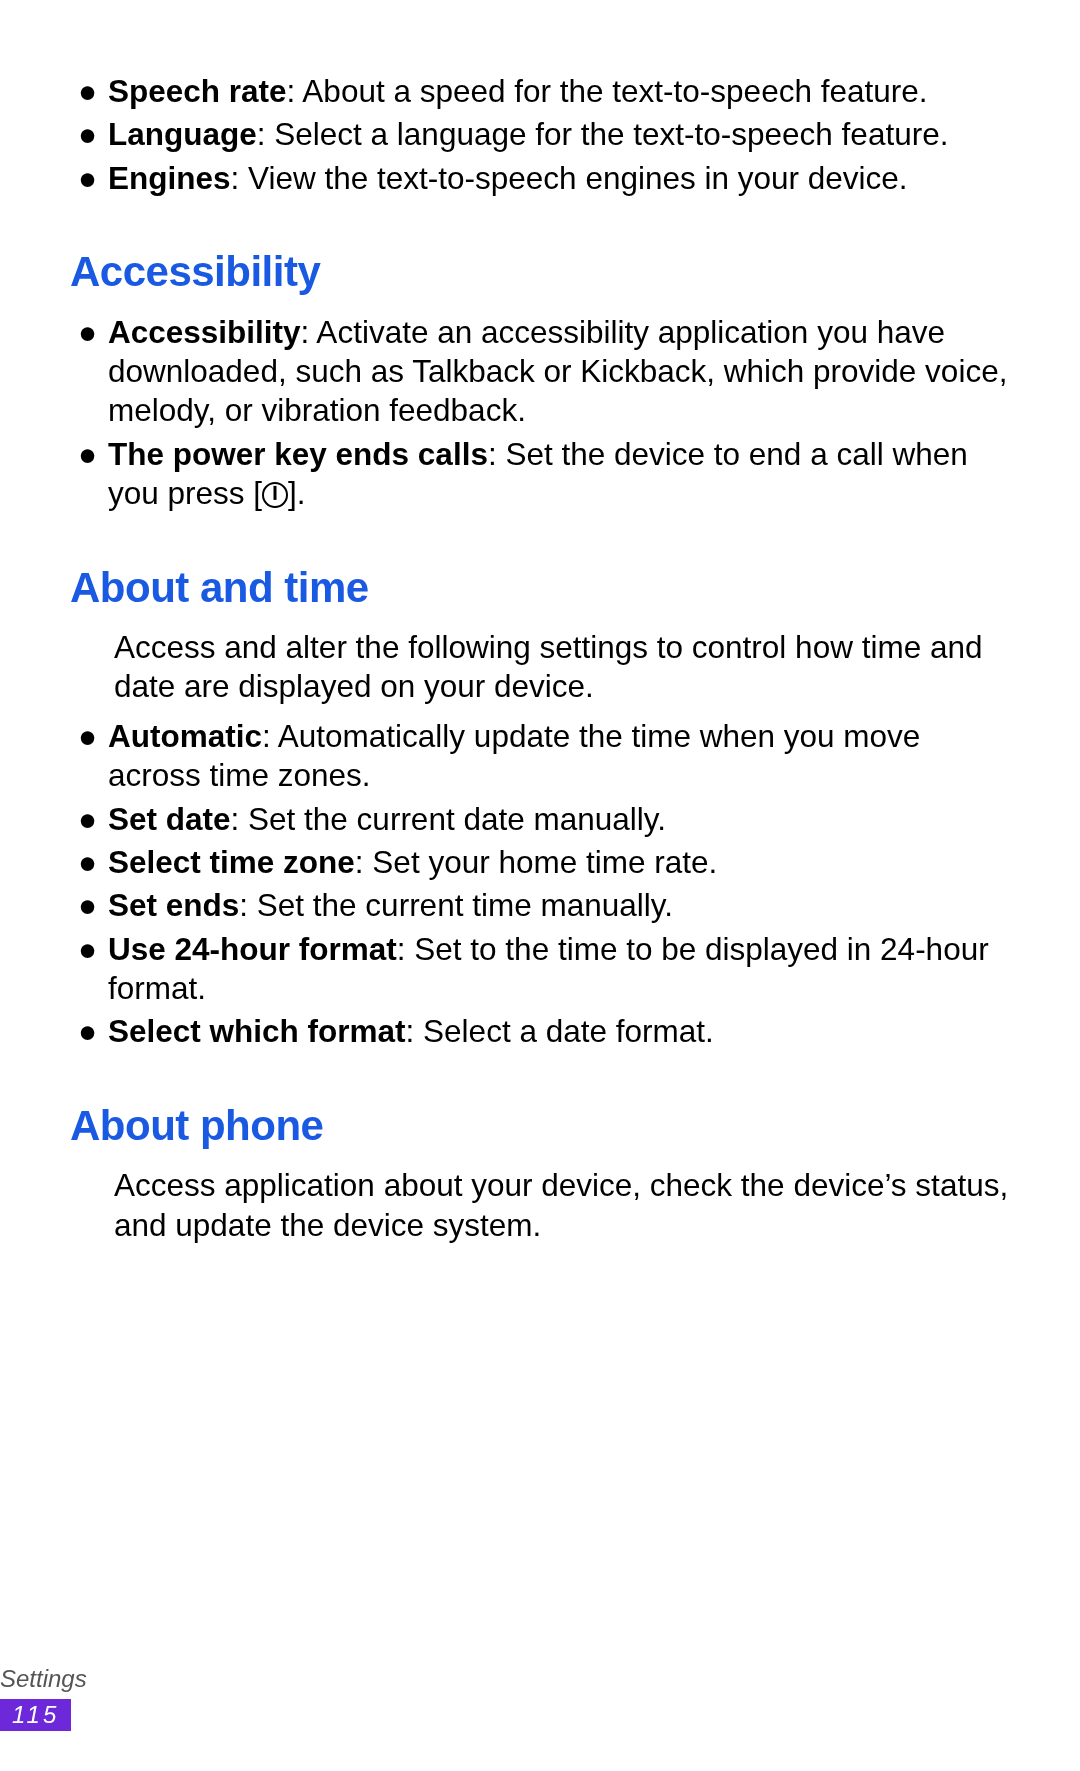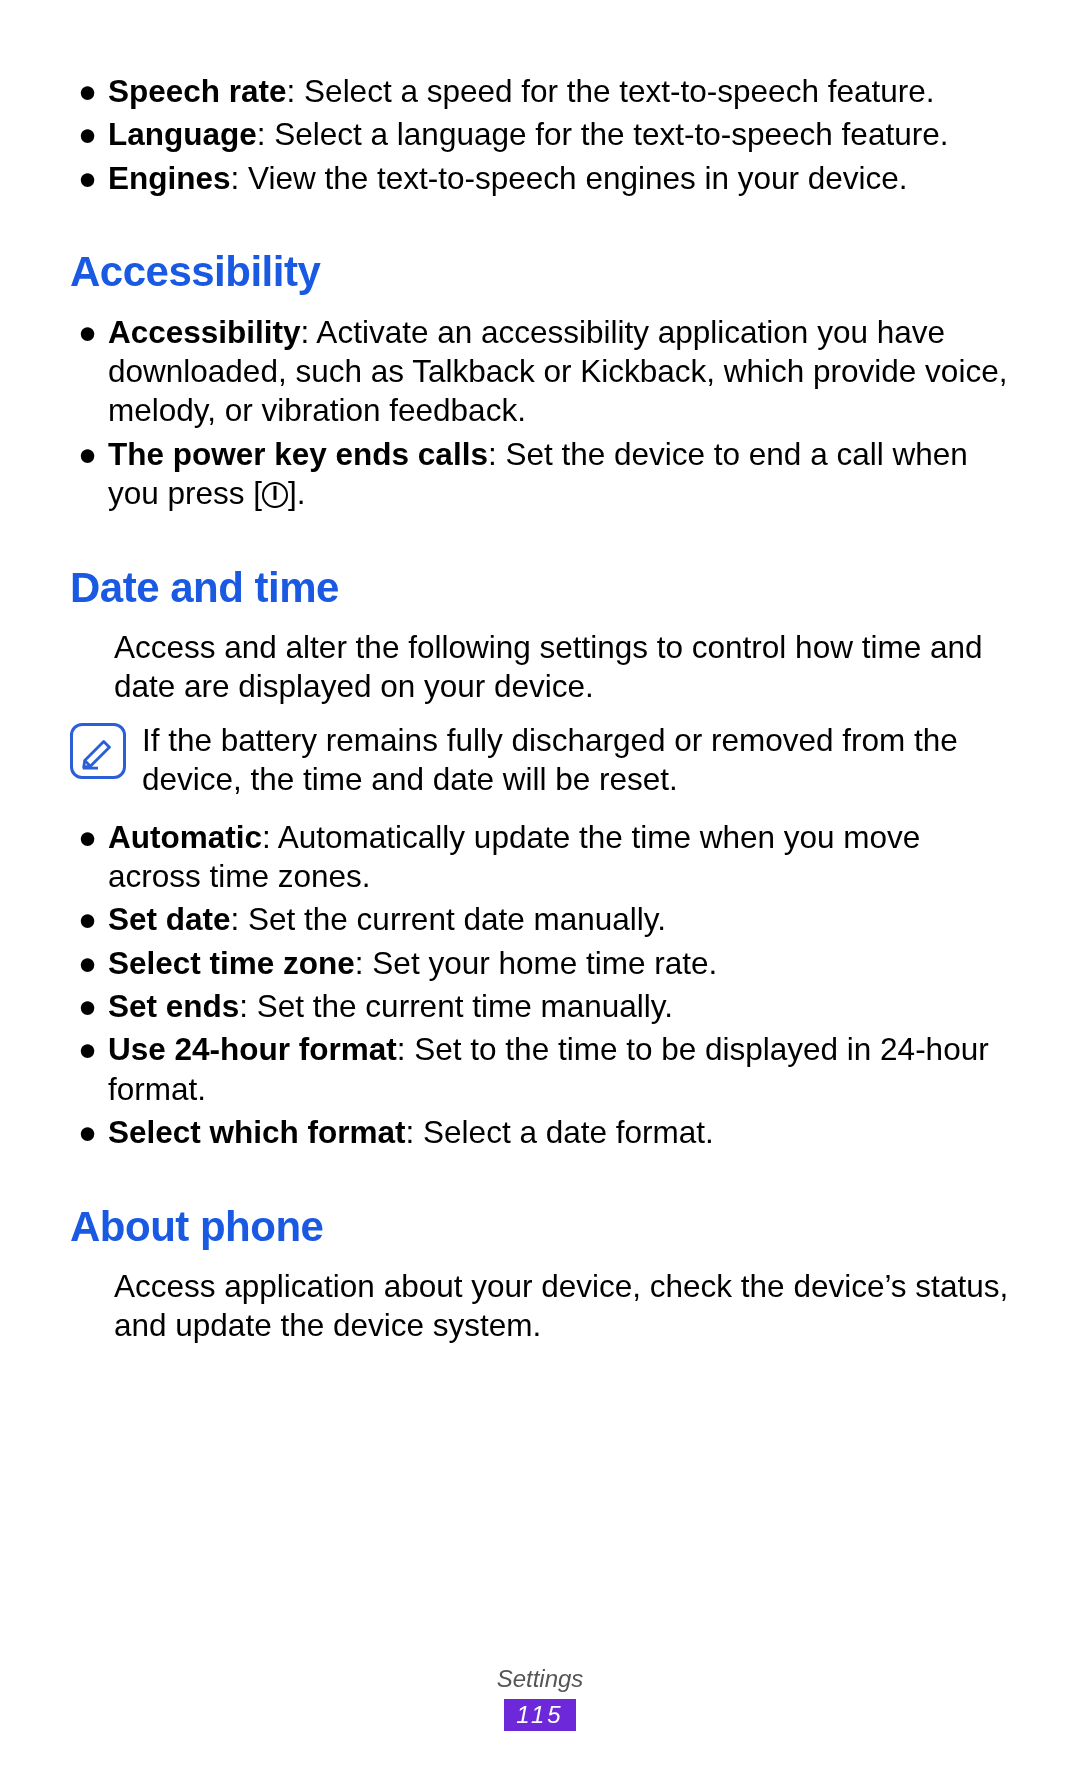--- a/index.html
+++ b/index.html
@@ -91,21 +91,20 @@
     width: 3px;
     height: 14px;
     background: #000;
     transform: translate(-50%, -65%);
   }
   .footer {
     position: absolute;
     bottom: 40px;
     left: 0;
     width: 1080px;
-    text-align: center;
   }
   .footer-label {
     font-style: italic;
     font-size: 24px;
     color: #555;
     margin-bottom: 6px;
   }
   .page-badge {
     display: inline-block;
     background: #6d28d9;
@@ -117,54 +116,44 @@
     font-weight: 500;
   }
 </style>
 </head>
 <body>
 
 <div class="content">
 
   <div class="bullet-line">
     <span class="dot">●</span>
-    <span class="txt"><span class="bold">Speech rate</span><span>: Select a speed for the text-to-speech feature.</span></span>
+    <span class="txt"><span class="bold">Speech rate</span><span>: About a speed for the text-to-speech feature.</span></span>
   </div>
   <div class="bullet-line">
     <span class="dot">●</span>
     <span class="txt"><span class="bold">Language</span><span>: Select a language for the text-to-speech feature.</span></span>
   </div>
   <div class="bullet-line">
     <span class="dot">●</span>
     <span class="txt"><span class="bold">Engines</span><span>: View the text-to-speech engines in your device.</span></span>
   </div>
 
   <h2 class="section">Accessibility</h2>
   <div class="bullet-line">
     <span class="dot">●</span>
     <span class="txt"><span class="bold">Accessibility</span><span>: Activate an accessibility application you have downloaded, such as Talkback or Kickback, which provide voice, melody, or vibration feedback.</span></span>
   </div>
   <div class="bullet-line">
     <span class="dot">●</span>
     <span class="txt"><span class="bold">The power key ends calls</span><span>: Set the device to end a call when you press [</span><span class="inline-icon"></span><span>].</span></span>
   </div>
 
-  <h2 class="section">Date and time</h2>
+  <h2 class="section">About and time</h2>
   <p class="para">Access and alter the following settings to control how time and date are displayed on your device.</p>
 
-  <div class="note-row">
-    <div class="note-icon">
-      <svg viewBox="0 0 40 40">
-        <path d="M6 30 L26 10 L32 16 L12 36 L5 37 Z" fill="none" stroke="#2b5fd9" stroke-width="3" stroke-linejoin="round"></path>
-        <line x1="6" y1="30" x2="12" y2="36" stroke="#2b5fd9" stroke-width="3"></line>
-        <line x1="4" y1="38" x2="20" y2="38" stroke="#2b5fd9" stroke-width="3"></line>
-      </svg>
-    </div>
-    <div class="note-text">If the battery remains fully discharged or removed from the device, the time and date will be reset.</div>
-  </div>
 
   <div class="bullet-line">
     <span class="dot">●</span>
     <span class="txt"><span class="bold">Automatic</span><span>: Automatically update the time when you move across time zones.</span></span>
   </div>
   <div class="bullet-line">
     <span class="dot">●</span>
     <span class="txt"><span class="bold">Set date</span><span>: Set the current date manually.</span></span>
   </div>
   <div class="bullet-line">

